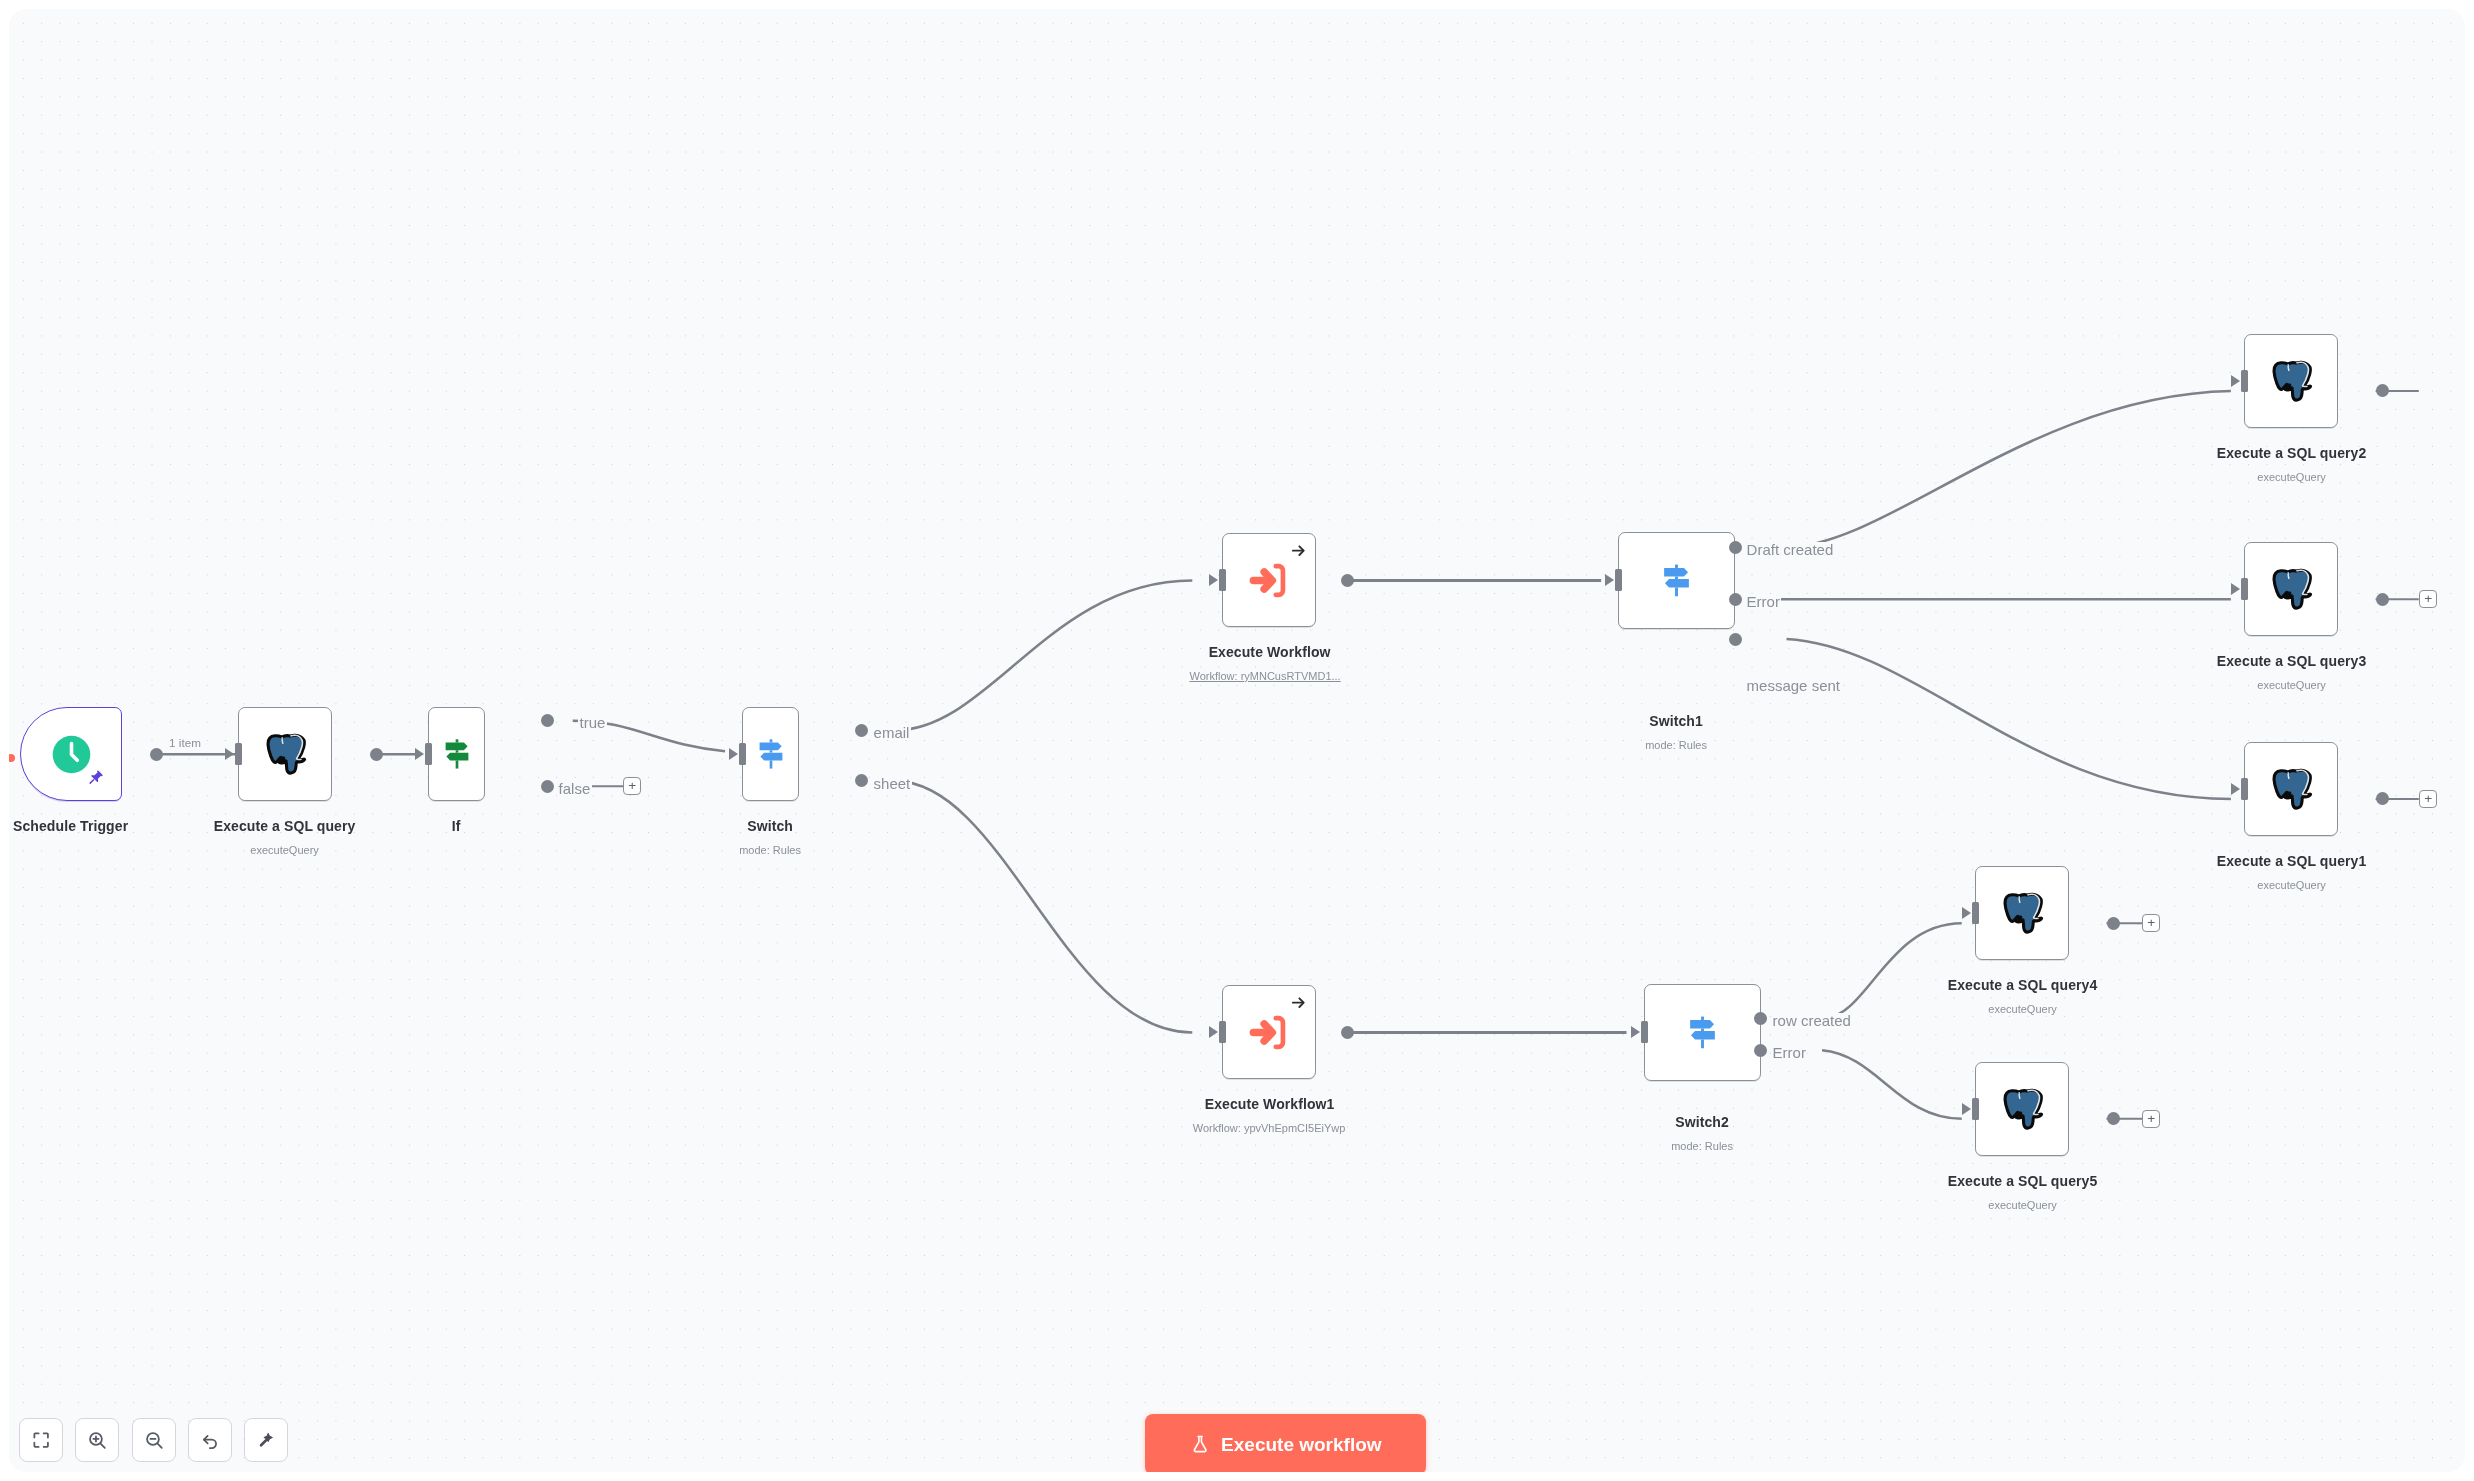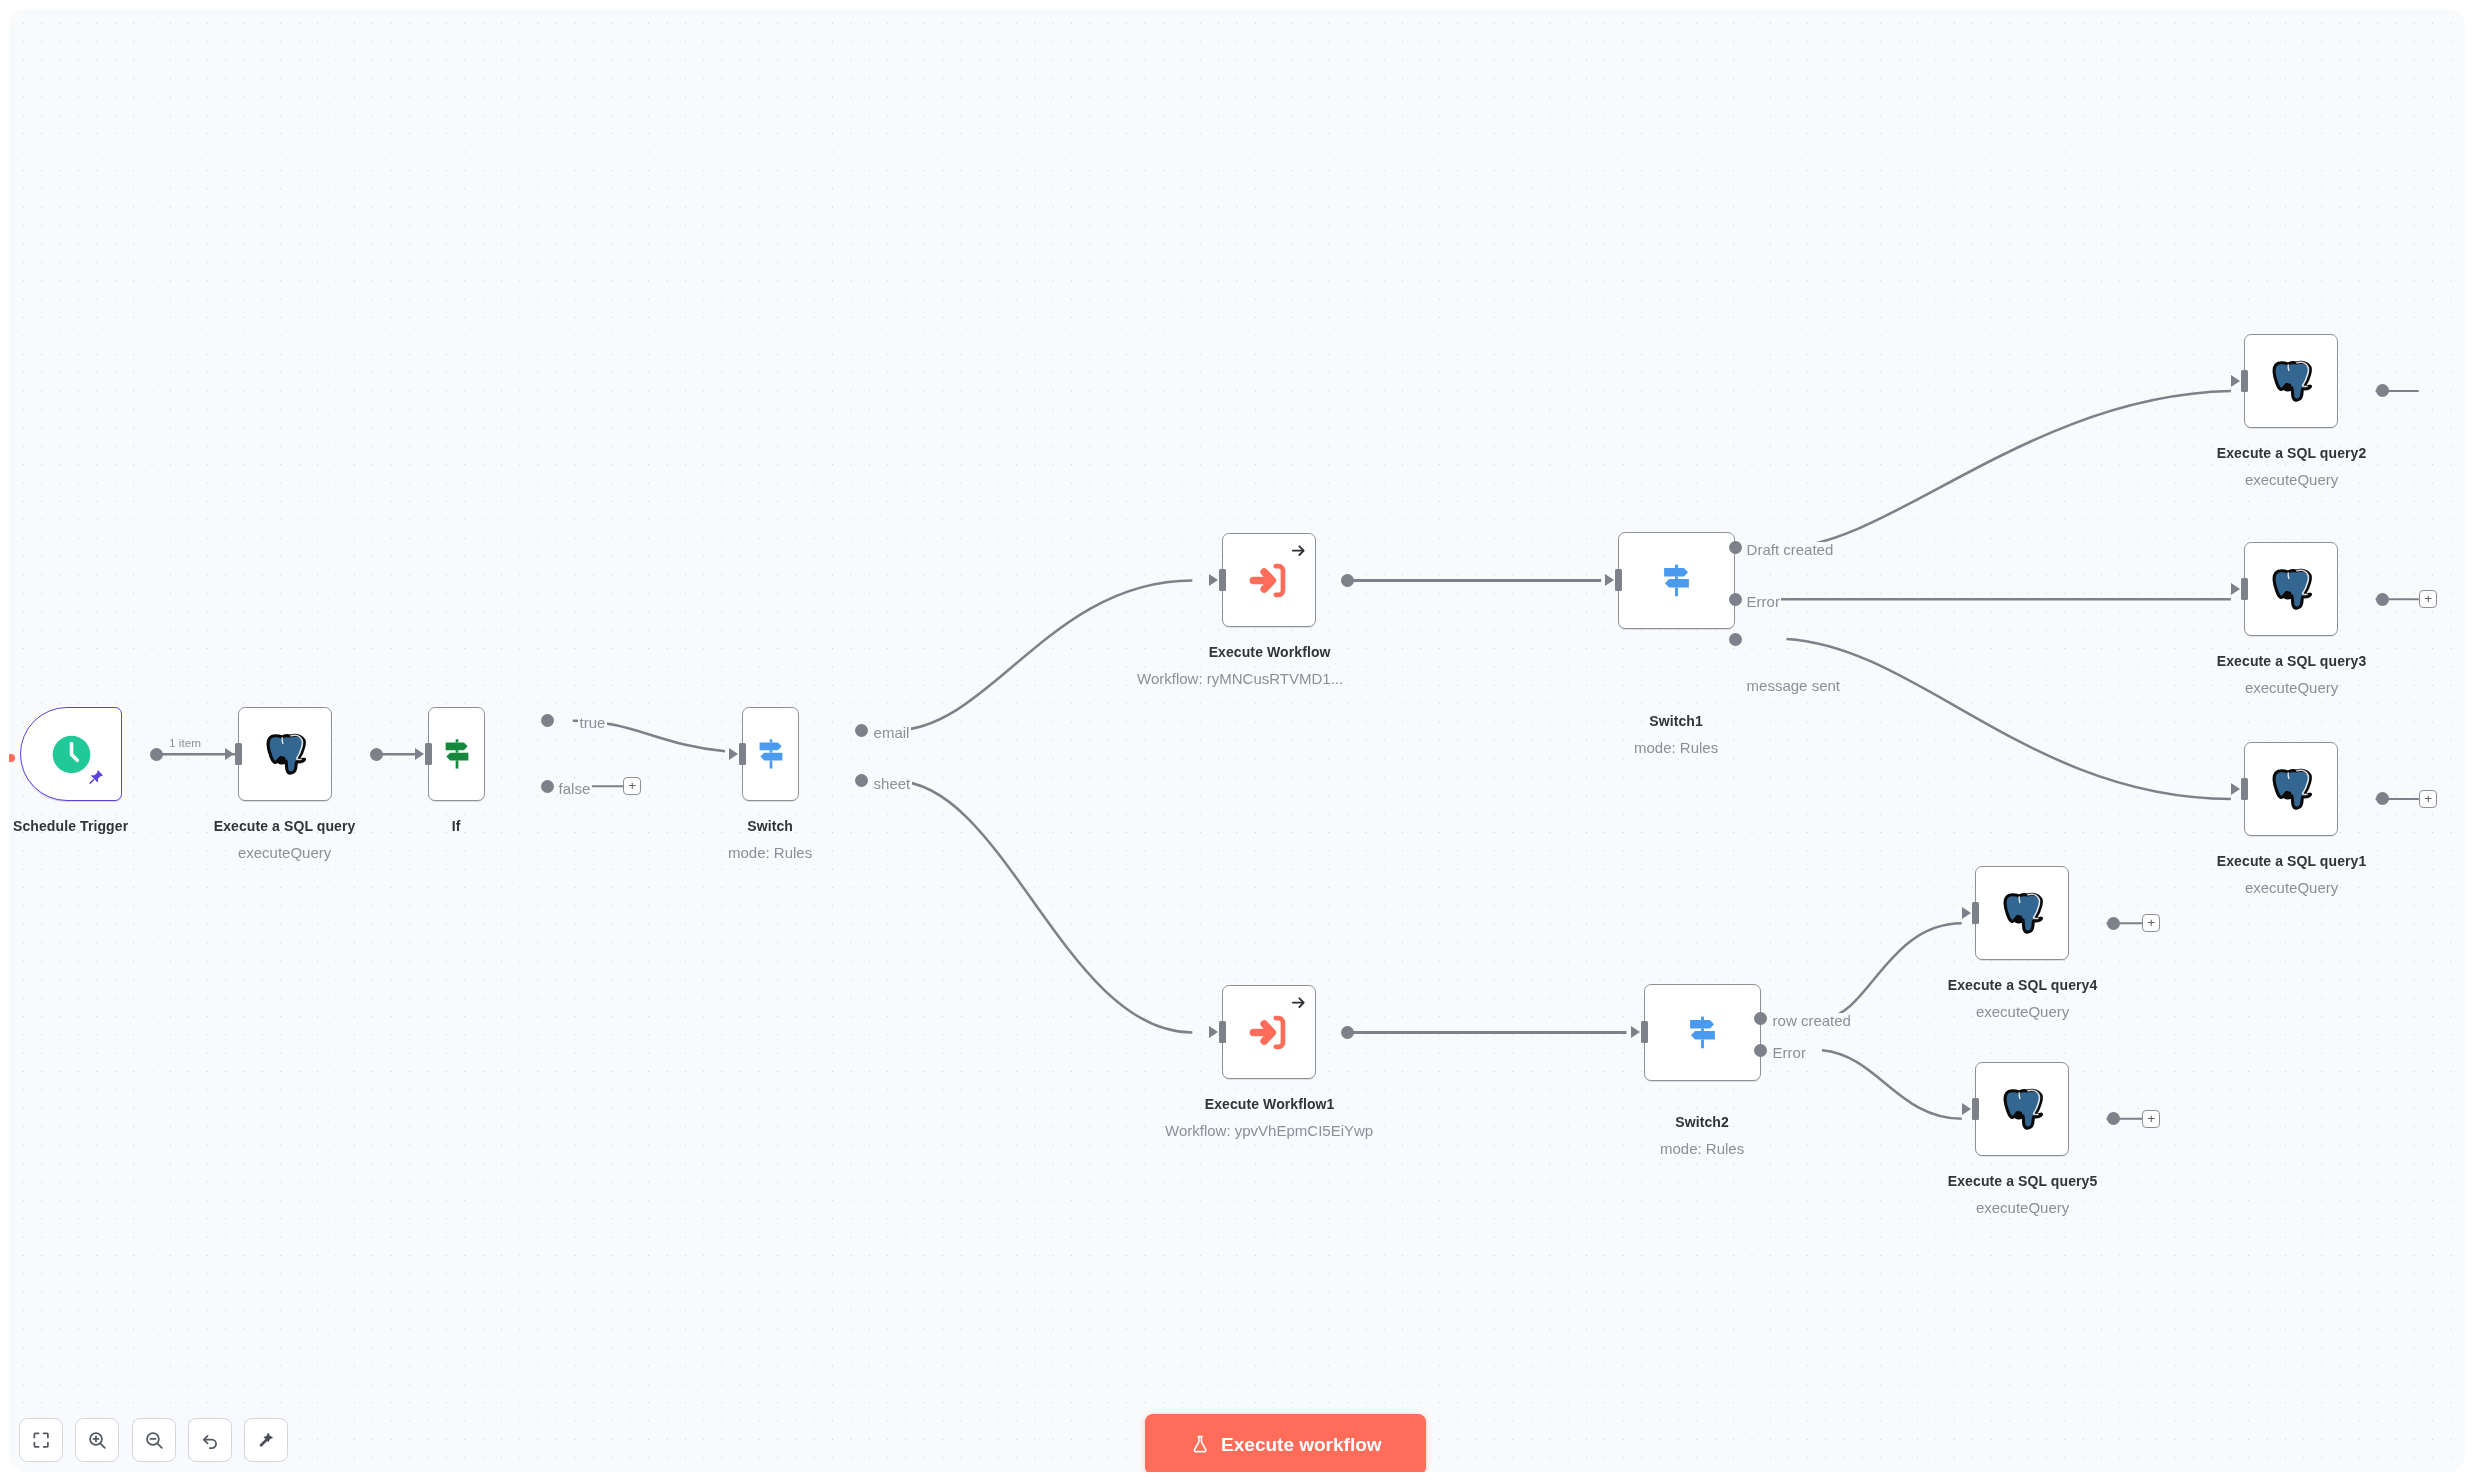--- a/index.html
+++ b/index.html
@@ -62,21 +62,21 @@
     color:#30333a;
     font-size:14px;
     font-weight:600;
     letter-spacing:0.1px;
     white-space:nowrap;
   }
   .sub {
     position:absolute;
     text-align:center;
     color:#8a8f99;
-    font-size:15px;
+    font-size:11px;
     font-weight:400;
     white-space:nowrap;
   }
 
   
   .dot {
     position:absolute;
     width:13.2px; height:13.2px;
     background:#7d8189;
     border-radius:50%;
@@ -312,21 +312,21 @@
             <path d="M15.5 4h1.6a2.4 2.4 0 0 1 2.4 2.4v11.2a2.4 2.4 0 0 1-2.4 2.4h-1.6"></path>
             <path d="M3 12h9" stroke-width="4.2"></path>
             <path d="M9 7.2 L13.6 12 L9 16.8" stroke-width="4.2"></path>
           </svg>
         </span>
       </div>
       <div class="inport" style="left:1210px; top:560px;"></div>
       <div class="arrowhead" style="left:1200px; top:565px;"></div>
       <div class="dot" style="left:1332px; top:565px;"></div>
       <div class="cap" style="left:1159px; top:635px; width:203px;">Execute Workflow</div>
-      <div class="sub" style="left:1104px; top:661px; width:254px;">Workflow: ryMNCusRTVMD1...</div>
+      <div class="sub" style="left:1129px; top:661px; width:254px;text-decoration:underline;">Workflow: ryMNCusRTVMD1...</div>
 
       <div class="node" style="left:1213px; top:976px; width:94px; height:94px;">
         <span class="subarrow">
           <svg class="icon" width="17.3" height="17.3" viewBox="0 0 24 24" fill="none" stroke="#2b2d31" stroke-width="2.6" stroke-linecap="round" stroke-linejoin="round">
             <path d="M4 12h14"></path>
               <path d="M13 6l6 6-6 6"></path>
           </svg>
         </span>
         <span>
           <svg class="icon" width="43" height="43" viewBox="0 0 24 24" fill="none" stroke="#ff6d5a" stroke-width="2.6" stroke-linecap="round" stroke-linejoin="round">

